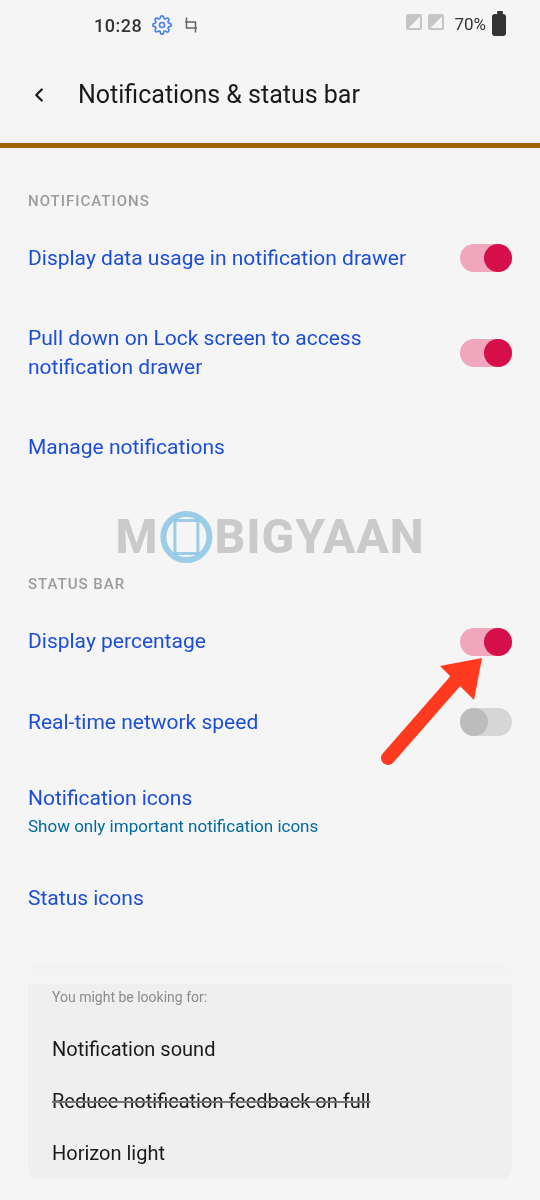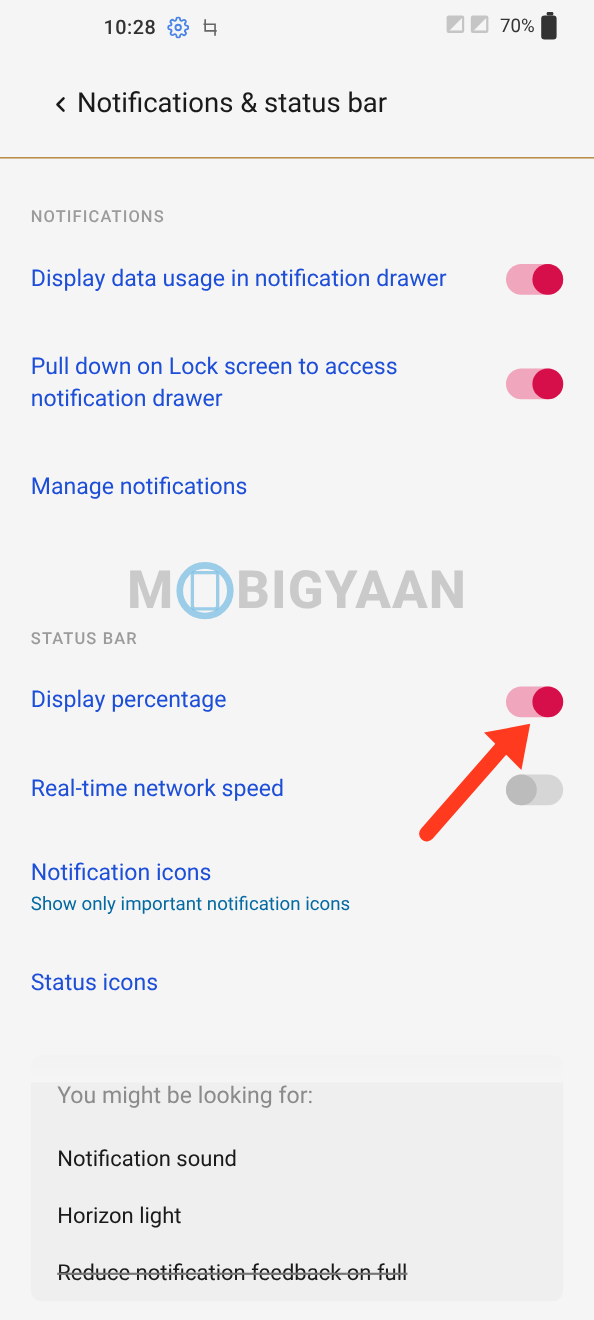--- a/index.html
+++ b/index.html
@@ -38,23 +38,23 @@
   .sim-icon::after { content:""; position:absolute; left:2px; top:2px; right:2px; bottom:2px; background:#f5f5f5; clip-path: polygon(0 100%,100% 0,100% 100%); }
   .batt-text { font-size: 17px; color:#333; margin-left:4px;}
   .batt-icon { width: 14px; height: 22px; border: 2px solid #333; border-radius: 3px; position: relative; background:#333;}
   .batt-icon::before { content:""; position:absolute; top:-5px; left:3px; width:6px; height:3px; background:#333; border-radius:1px;}
   .batt-icon::after { content:""; position:absolute; left:0; right:0; bottom:0; top:6px; background:#333;}
 
   
   .header {
     display: flex;
     align-items: center;
-    gap: 4px;
-    padding: 30px 28px 34px 44px;
-    border-bottom: 1px solid #a16207;
+    gap: 28px;
+    padding: 30px 28px 34px 28px;
+    border-bottom: 5px solid #a16207;
   }
   .back-icon svg { width: 22px; height: 22px; }
   .header-title { font-size: 25px; font-weight: 400; color:#1a1a1a; }
 
   .content { padding: 0 28px; position: relative; }
 
   .section-label {
     font-size: 15px;
     letter-spacing: 1px;
     color: #9b9b9b;
@@ -115,21 +115,21 @@
   .arrow-annot svg { width: 110px; height: 110px; }
 
   
   .card {
     margin: 24px 0 0 0;
     background: #efefef;
     border-radius: 10px;
     padding: 26px 24px 0 24px;
   }
   .card-label {
-    font-size: 21px; color:#8b8b8b; margin-bottom: 18px;
+    font-size: 14px; color:#8b8b8b; margin-bottom: 18px;
   }
   .card-item {
     font-size: 20px; color:#1a1a1a;
     padding: 14px 0;
   }
   .card-item.strike span { text-decoration: line-through; text-decoration-color: #777; }
 
   
   .bottom-fade{
     position:absolute; left:0; right:0; bottom:0; height:60px;
@@ -221,24 +221,24 @@
 
     <div class="row">
       <div class="row-text">
           <div class="row-title">Status icons</div>
         </div>
     </div>
 
     <div class="card">
       <div class="card-label">You might be looking for:</div>
       <div class="card-item">Notification sound</div>
-      <div class="card-item">Horizon light</div>
       <div class="card-item strike">
         <span>Reduce notific</span><span>ation feedback </span><span>on full</span>
       </div>
+      <div class="card-item">Horizon light</div>
     </div>
 
   </div>
 
   <div class="watermark">
     <span>M</span>
     <span class="wm-o"></span>
     <span>BIGYAAN</span>
   </div>
 

